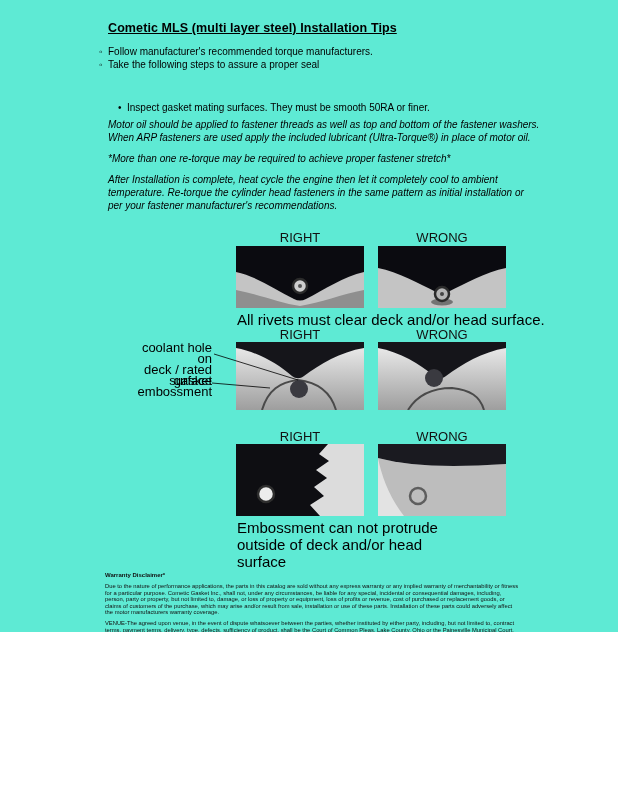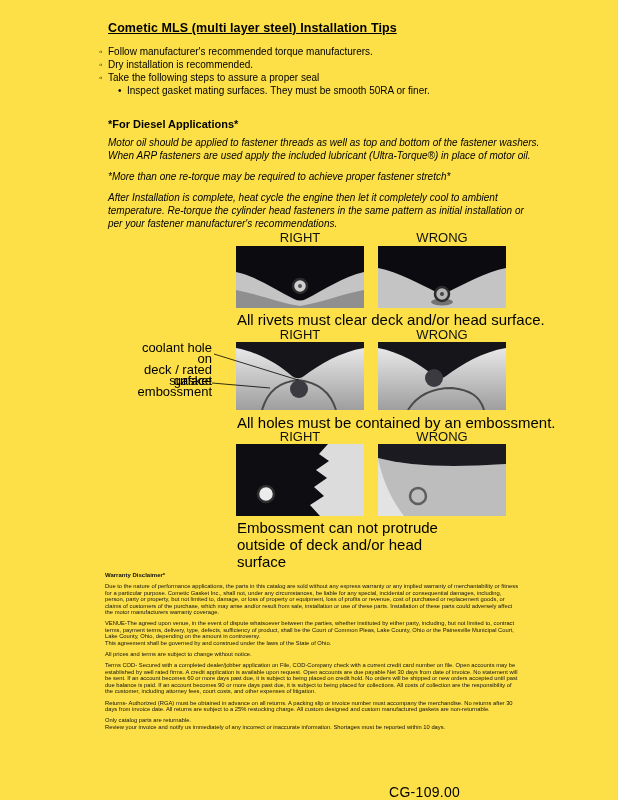--- a/index.html
+++ b/index.html
@@ -1,27 +1,27 @@
 <!DOCTYPE html>
 <html><head>
 <meta charset="utf-8">
 <style>
   html, body { margin: 0; padding: 0; background: #fff; }
   .page {
-    position: relative; width: 618px; height: 800px; background: #fde047;
+    position: relative; width: 618px; height: 632px; background: #5eead4;
     font-family: "Liberation Sans", sans-serif; color: #000; overflow: hidden;
   }
   .title {
     position: absolute; left: 108px; top: 21px;
     font-size: 12.5px; font-weight: bold; text-decoration: underline; letter-spacing: 0.1px;
   }
   .bullets { position: absolute; left: 99px; top: 45px; width: 440px; font-size: 10px; line-height: 13px; }
   .b  { position: relative; padding-left: 9px; }
   .b::before  { content: "◦"; position: absolute; left: 0; top: 0; }
-  .sb { position: relative; padding-left: 9px; margin-left: 19px; }
+  .sb { position: relative; padding-left: 9px; margin-left: 19px; margin-top: 30px; }
   .sb::before { content: "•"; position: absolute; left: 0; top: 0; }
   .diesel { position: absolute; left: 108px; top: 118px; width: 432px; font-size: 10px; line-height: 13px; }
   .diesel .h { font-weight: bold; font-size: 11px; margin: 0 0 5px 0; }
   .diesel p { margin: 0 0 8px 0; font-style: italic; }
   .dg-label { position: absolute; width: 128px; text-align: center; font-size: 13px; color: #111; }
   .dg-img { position: absolute; width: 128px; line-height: 0; }
   .dg-cap { position: absolute; font-size: 15px; color: #000; }
   .ann { position: absolute; font-size: 13px; line-height: 11px; text-align: right; color: #000; }
   .ann-lines { position: absolute; left: 118px; top: 338px; pointer-events: none; }
   .legal { position: absolute; left: 105px; top: 572px; width: 414px; font-size: 5.8px; line-height: 6.4px; color: #111; }
@@ -32,27 +32,25 @@
 </style>
 </head>
 <body>
 
 <div class="page">
 
   <div class="title">Cometic MLS (multi layer steel) Installation Tips</div>
 
   <div class="bullets">
     <div class="b">Follow manufacturer's recommended torque manufacturers.</div>
-    <div class="b">Dry installation is recommended.</div>
     <div class="b">Take the following steps to assure a proper seal</div>
     <div class="sb">Inspect gasket mating surfaces.  They must be smooth 50RA or finer.</div>
   </div>
 
   <div class="diesel">
-    <div class="h">*For Diesel Applications*</div>
     <p>Motor oil should be applied to fastener threads as well as top and bottom of the fastener washers. When ARP fasteners are used apply the included lubricant (Ultra-Torque®) in place of motor oil.</p>
     <p>*More than one re-torque may be required to achieve proper fastener stretch*</p>
     <p>After Installation is complete, heat cycle the engine then let it completely cool to ambient temperature. Re-torque the cylinder head fasteners in the same pattern as initial installation or per your fastener manufacturer's recommendations.</p>
   </div>
 
   <div class="dg-label" style="left:236px; top:230px;">RIGHT</div>
   <div class="dg-label" style="left:378px; top:230px;">WRONG</div>
 
   <div class="dg-img" style="left:236px; top:246px;">
     <svg width="128" height="62" viewBox="0 0 128 62">
@@ -110,21 +108,20 @@
       <path d="M30,68 C40,52 56,46 74,46 C92,48 102,54 106,68" fill="none" stroke="#4a4a4a" stroke-width="2"></path>
       <circle cx="56" cy="36" r="9" fill="#3a3a40"></circle>
     </svg>
   </div>
 
   <svg class="ann-lines" width="200" height="64" viewBox="0 0 200 64">
     <line x1="96" y1="16" x2="180" y2="42" stroke="#000" stroke-width="0.8"></line>
     <line x1="94" y1="45" x2="152" y2="50" stroke="#000" stroke-width="0.8"></line>
   </svg>
 
-  <div class="dg-cap" style="left:237px; top:414px;">All holes must be contained by an embossment.</div>
 
   <div class="dg-label" style="left:236px; top:429px;">RIGHT</div>
   <div class="dg-label" style="left:378px; top:429px;">WRONG</div>
 
   <div class="dg-img" style="left:236px; top:444px;">
     <svg width="128" height="72" viewBox="0 0 128 72">
       <rect width="128" height="72" fill="#dcdcdc"></rect>
       <path d="M0,0 L92,0 L83,10 L93,17 L80,26 L91,34 L78,43 L88,52 L74,61 L84,72 L0,72 Z" fill="#0e0e12"></path>
       <circle cx="30" cy="50" r="8" fill="#ececec" stroke="#2e2e2e" stroke-width="2.5"></circle>
     </svg>

